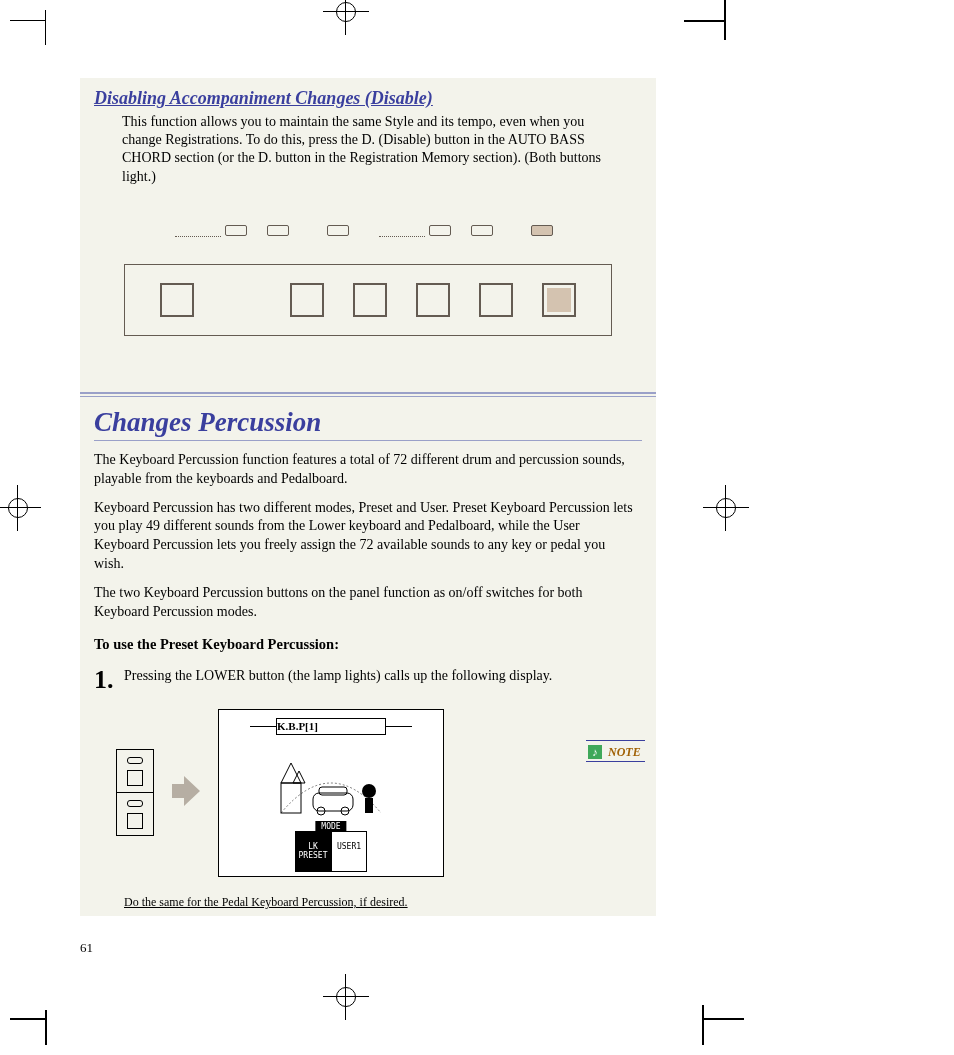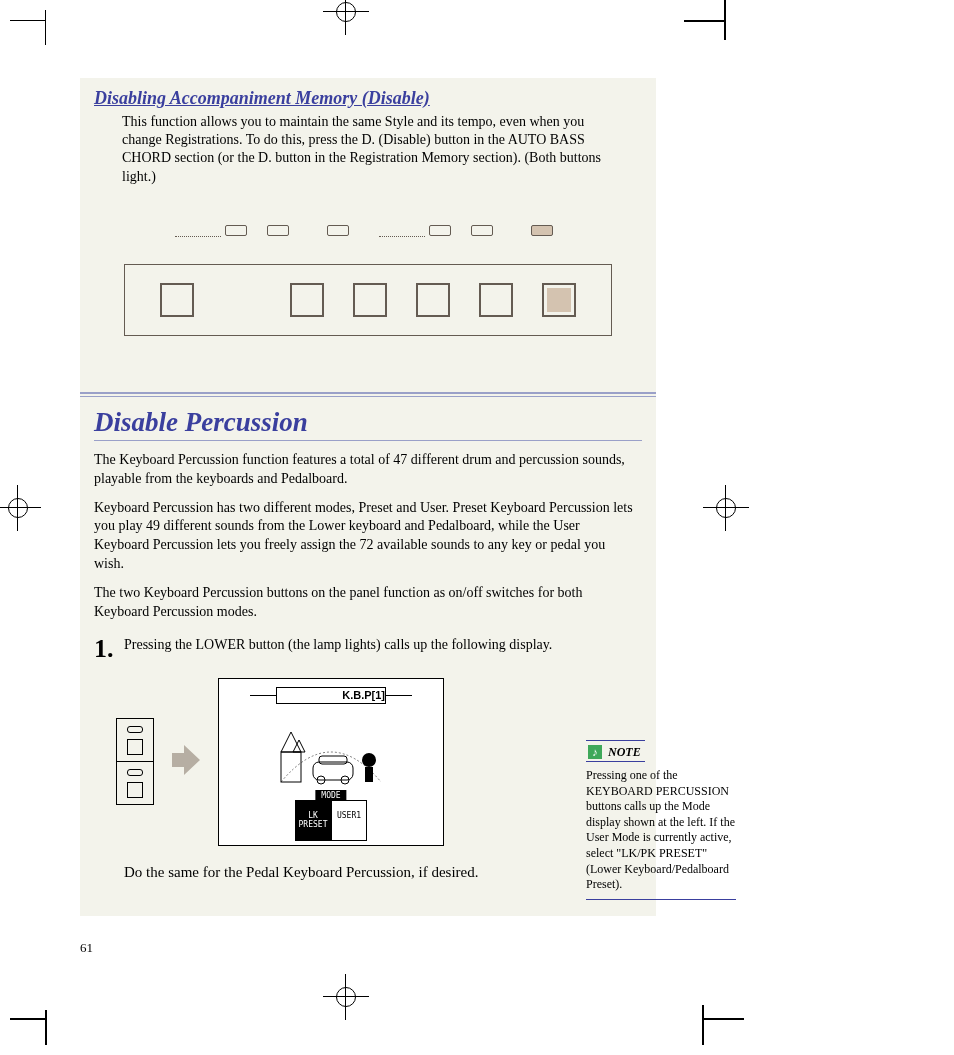--- a/index.html
+++ b/index.html
@@ -192,23 +192,23 @@
     position: relative;
     display: flex;
     flex-direction: column;
     align-items: center;
   }
   .lcd-tab {
     margin-top: 8px;
     width: 108px;
     height: 16px;
     border: 1px solid #000;
-    font-family: Liberation Sans, sans-serif;
+    font-family: Liberation Serif, serif;
     font-size: 11px;
-    text-align: right;
+    text-align: left;
     font-weight: bold;
     line-height: 15px;
     background: #fff;
     position: relative;
   }
   .lcd-tab::before, .lcd-tab::after {
     content: '';
     position: absolute;
     top: 7px; width: 26px; height: 1px; background: #000;
   }
@@ -242,22 +242,23 @@
     font-family: monospace;
     font-size: 8px;
     text-align: center;
     line-height: 1.1;
     padding-top: 11px;
     border: 1px solid #000;
     white-space: pre;
   }
   .opt.inv { background: #000; color: #fff; }
   .followup {
-    font-size: 15px;
+    font-size: 12px;
     padding: 18px 14px 0 44px;
+    text-decoration: underline;
   }
   .note-box {
     position: absolute;
     left: 506px;
     top: 662px;
     width: 150px;
   }
   .note-tag {
     display: inline-block;
     border-top: 1px solid #3a3f9e;
@@ -269,21 +270,21 @@
     background: #3fa85a;
     color: #fff;
     font-size: 11px;
     width: 14px; height: 14px; text-align: center; line-height: 14px;
     vertical-align: middle;
   }
   .note-tag .note-word {
     font-style: italic;
     font-weight: bold;
     font-size: 12px;
-    color: #000000;
+    color: #a16207;
     vertical-align: middle;
     padding: 0 2px;
   }
   .note-text {
     font-size: 12px;
     line-height: 1.3;
     margin-top: 6px;
     border-bottom: 1px solid #3a3f9e;
     padding-bottom: 6px;
   }
@@ -308,21 +309,21 @@
 <div class="crop-mark" style="top:20px;right:230px;width:40px;border-top:2px solid #000;"></div>
 <div class="crop-mark" style="top:0px;right:228px;height:40px;border-left:2px solid #000;"></div>
 
 <div class="reg-circle reg-top"></div>
 <div class="reg-circle reg-left"></div>
 <div class="reg-circle reg-right"></div>
 <div class="reg-circle reg-bottom"></div>
 
 <div class="page">
 
-  <div class="sectitle">Disabling Accompaniment Memory (Disable)</div>
+  <div class="sectitle">Disabling Accompaniment Changes (Disable)</div>
   <div class="bodytext">This function allows you to maintain the same Style and its tempo, even when you change Registrations.  To do this, press the D. (Disable) button in the AUTO BASS CHORD section (or the D. button in the Registration Memory section).  (Both buttons light.)</div>
 
   <div class="panel-row">
     <span class="small-dots" style="margin-right:-8px;"></span>
     <span class="small-btn"></span>
     <span class="small-btn"></span>
     <span style="display:inline-block;width:14px"></span>
     <span class="small-btn"></span>
     <span style="display:inline-block;width:14px"></span>
     <span class="small-dots" style="margin-right:-8px;"></span>
@@ -336,27 +337,28 @@
     <div class="sq"></div>
     <div style="width:38px"></div>
     <div class="sq"></div>
     <div class="sq"></div>
     <div class="sq"></div>
     <div class="sq"></div>
     <div class="sq filled"></div>
   </div>
 
   <hr class="hr1">
-  <div class="bigtitle">Disable Percussion</div>
+  <div class="bigtitle">Changes Percussion</div>
   <hr class="hr2">
 
-  <div class="para">The Keyboard Percussion function features a total of 47 different drum and percussion sounds, playable from the keyboards and Pedalboard.</div>
+  <div class="para">The Keyboard Percussion function features a total of 72 different drum and percussion sounds, playable from the keyboards and Pedalboard.</div>
   <div class="para">Keyboard Percussion has two different modes, Preset and User. Preset Keyboard Percussion lets you play 49 different sounds from the Lower keyboard and Pedalboard, while the User Keyboard Percussion lets you freely assign the 72 available sounds to any key or pedal you wish.</div>
   <div class="para">The two Keyboard Percussion buttons on the panel function as on/off switches for both Keyboard Percussion modes.</div>
 
+  <div class="boldline">To use the Preset Keyboard Percussion:</div>
 
   <div class="step">
     <div class="stepnum">1.</div>
     <div>
       <div class="stepbody-reg">Pressing the LOWER button (the lamp lights) calls up the following display.</div>
     </div>
   </div>
 
   <div class="diagram-row">
     <div class="twobtn">
@@ -399,17 +401,16 @@
     </div>
   </div>
 
   <div class="followup">Do the same for the Pedal Keyboard Percussion, if desired.</div>
 
   <div class="note-box">
     <div class="note-tag">
       <span class="sq-icon">♪</span>
       <span class="note-word">NOTE</span>
     </div>
-    <div class="note-text">Pressing one of the KEYBOARD PERCUSSION buttons calls up the Mode display shown at the left.  If the User Mode is currently active, select "LK/PK PRESET" (Lower Keyboard/Pedalboard Preset).</div>
   </div>
 
   <div class="pagenum">61</div>
 </div>
 
 </body></html>

